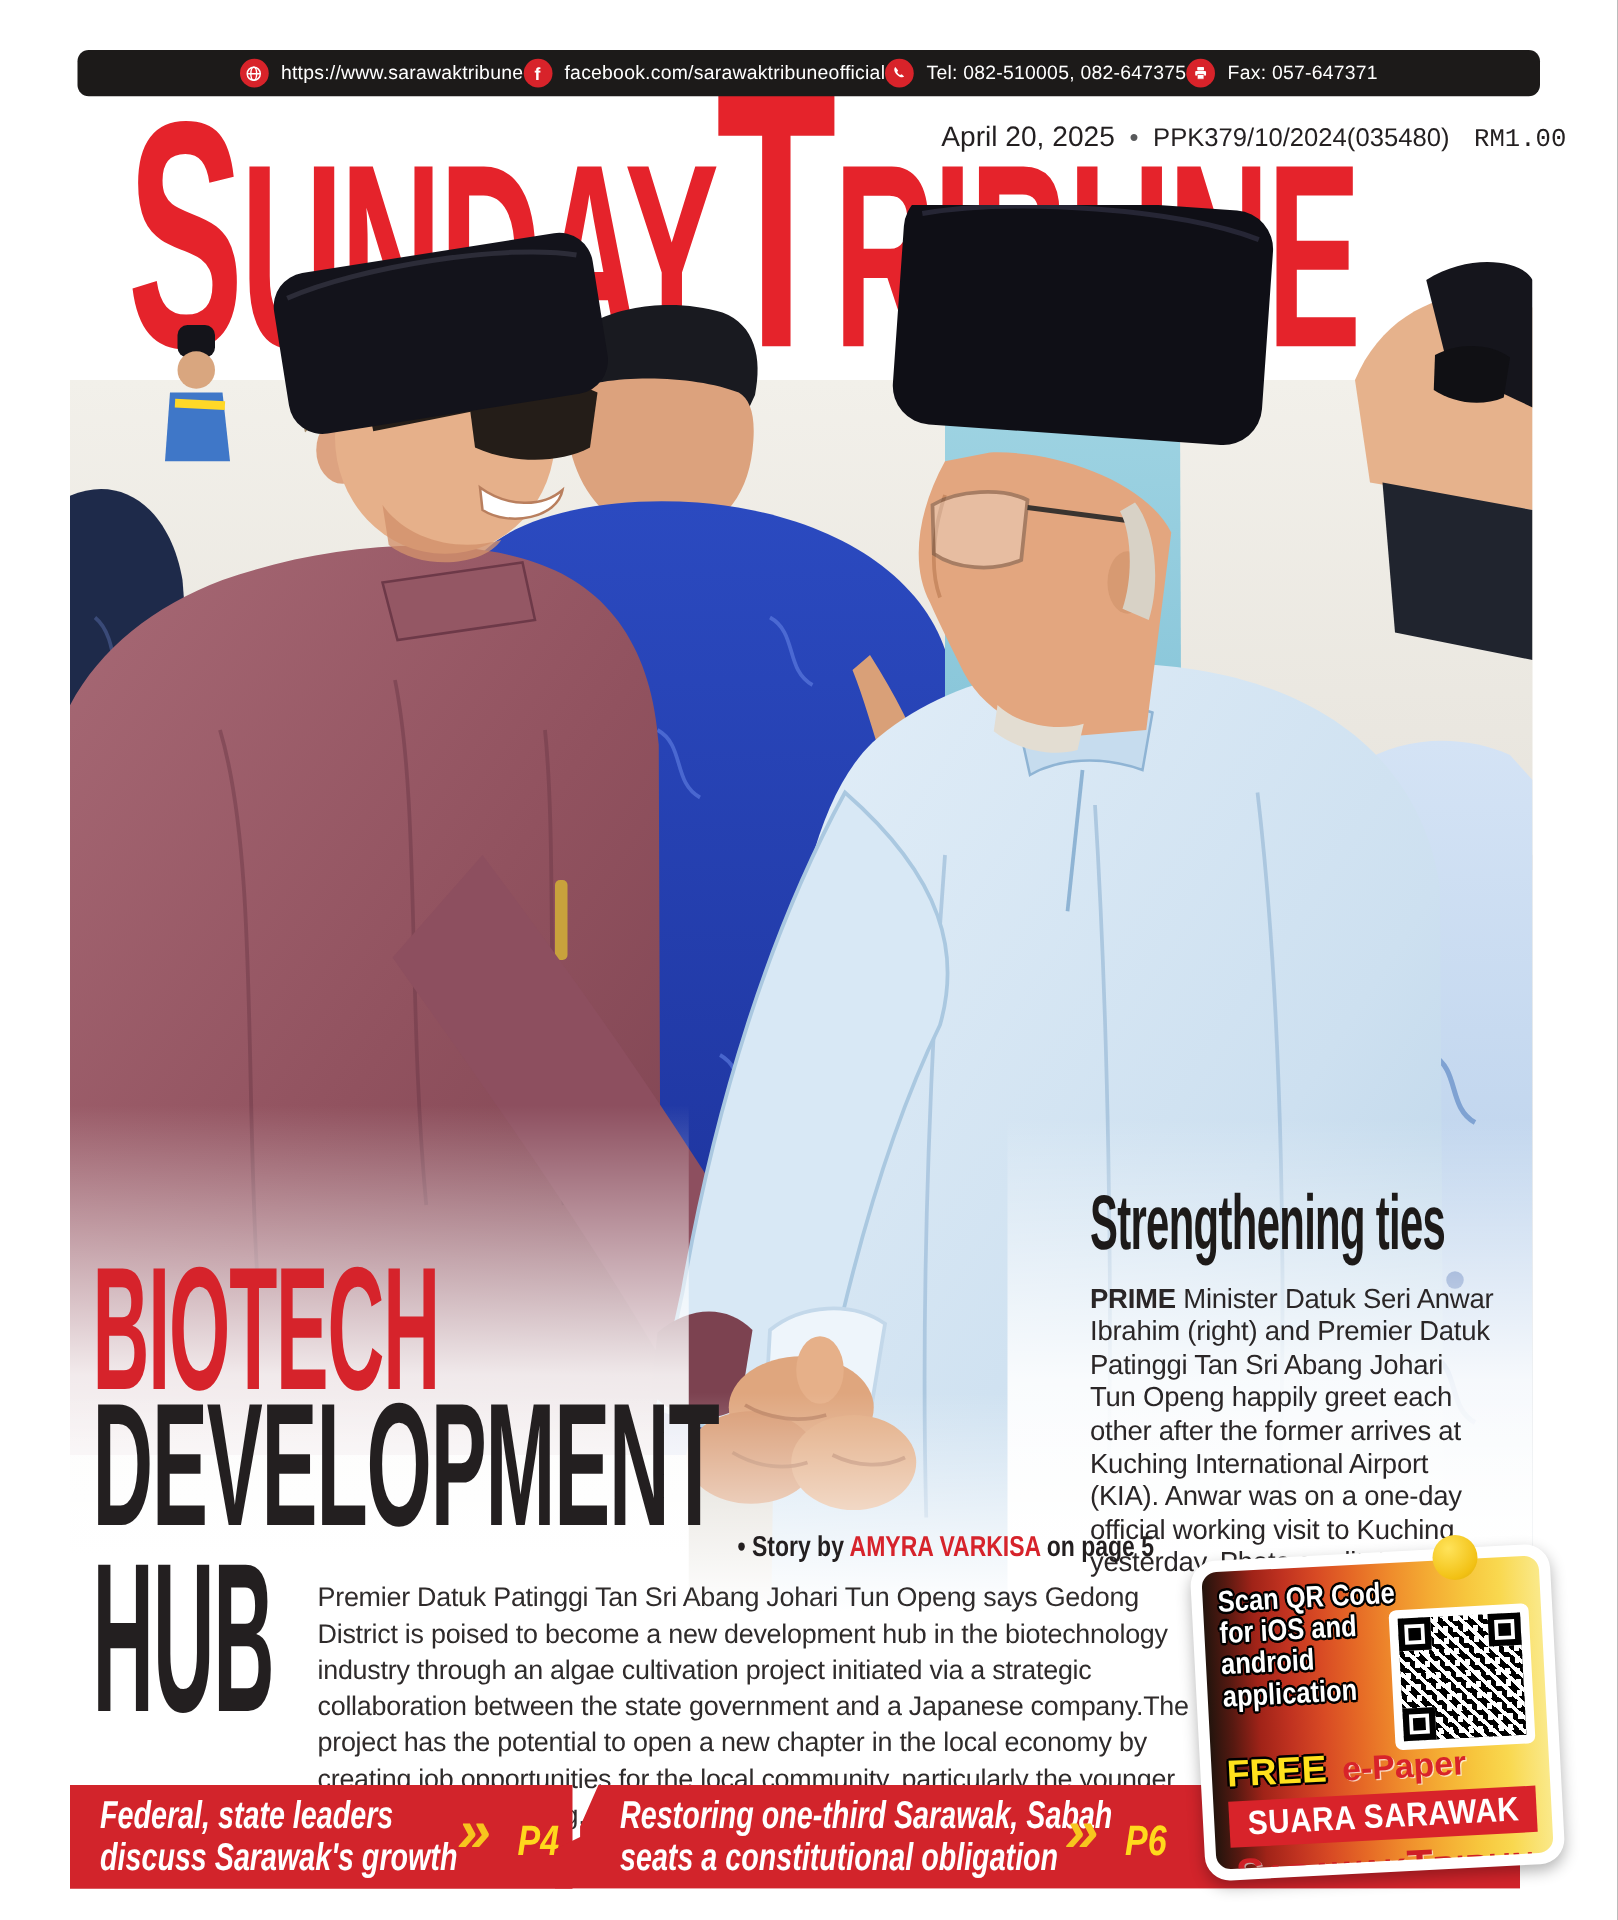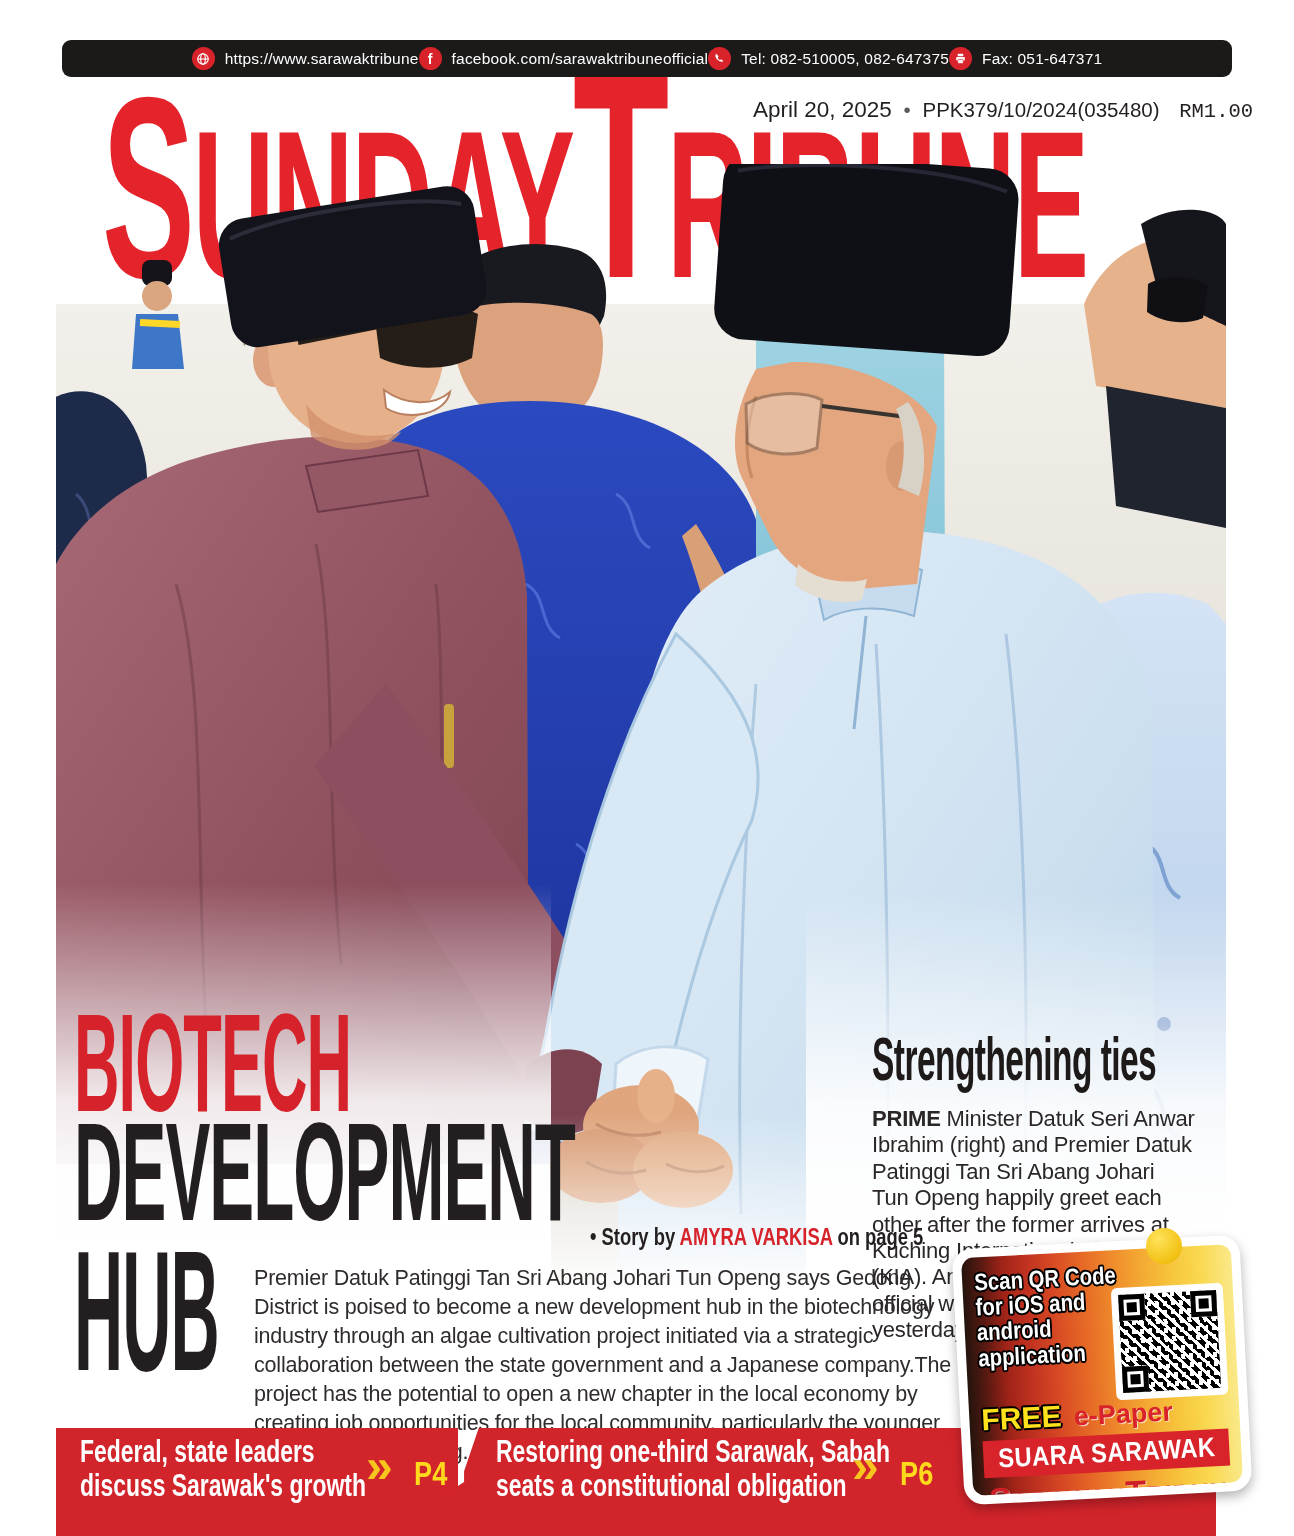--- a/index.html
+++ b/index.html
@@ -34,42 +34,42 @@
     color:#e5232b; font-weight:bold; line-height:1; white-space:nowrap;
     transform:scaleX(0.54); transform-origin:left top; letter-spacing:-4px;
   }
   .m-init1 { font-size:258px; }
   .m-small { font-size:209px; }
   .m-init2 { font-size:292px; }
   
   .photo { position:absolute; left:56px; top:164px; width:1170px; height:1200px; z-index:2; }
   .photo svg { display:block; }
   
-  .strengthening { position:absolute; left:872px; top:1028px; width:330px; z-index:5; }
+  .strengthening { position:absolute; left:872px; top:948px; width:330px; z-index:5; }
   .strengthening h2 { font-size:62px; font-weight:bold; color:#1d1a19; line-height:1;
     white-space:nowrap; transform:scaleX(0.54); transform-origin:left top; letter-spacing:-1px; }
   .photo-caption { margin-top:16px; width:324px; font-size:22px; line-height:1.2;
     color:#2a2627; letter-spacing:-0.2px; }
   .cap-lead { font-weight:bold; }
   
   .h-line { position:absolute; left:74px; z-index:5; font-weight:bold; line-height:1;
     white-space:nowrap; transform-origin:left top; letter-spacing:-2px; color:#231f20; }
   .h-biotech { top:993px; font-size:140px; color:#d6232b; transform:scaleX(0.45); }
   .h-develop { top:1102px; font-size:140px; transform:scaleX(0.48); }
   .h-hub     { top:1226px; font-size:170px; transform:scaleX(0.40); }
   
   .byline { position:absolute; left:590px; top:1224px; z-index:5; font-weight:bold;
     font-size:23px; color:#231f20; white-space:nowrap;
     transform:scaleX(0.8); transform-origin:left top; }
   .byline-author { color:#d6232b; }
   
   .body-text { position:absolute; left:254px; top:1264px; width:712px; z-index:5;
     font-size:21.5px; line-height:1.35; color:#2f2b2b; letter-spacing:-0.2px; }
   
-  .teaser-seg { position:absolute; top:1428px; height:108px; background:#d2242b; z-index:5; }
+  .teaser-seg { position:absolute; top:1428px; height:83px; background:#d2242b; z-index:5;font-style:italic; }
   .teaser-left { left:56px; width:402px; }
   .teaser-right { left:444px; width:772px;
     clip-path:polygon(4.5% 0, 100% 0, 100% 100%, 0 100%, 0 62%, 2.6% 50%, 2.6% 40%); }
   .teaser-text { position:absolute; top:7px; color:#fff; font-weight:bold; font-size:31px;
     line-height:1.1; white-space:nowrap; transform:scaleX(0.74); transform-origin:left top; }
   .teaser-left .teaser-text { left:24px; }
   .teaser-right .teaser-text { left:52px; }
   .chevrons { position:absolute; top:14px; color:#f7c51e; font-size:48px; font-weight:bold;
     line-height:1; letter-spacing:-6px; }
   .page-ref { position:absolute; top:26px; color:#ffd91c; font-weight:bold; font-size:34px;
@@ -147,21 +147,21 @@
       <span>Tel: 082-510005, 082-647375</span>
     </div>
     <div class="contact-item">
       <span class="icon-badge">
         <svg width="13" height="13" viewBox="0 0 24 24" fill="#fff">
           <rect x="7" y="3" width="10" height="5" rx="1"></rect>
           <rect x="4" y="9" width="16" height="7" rx="1.5"></rect>
           <rect x="7" y="14" width="10" height="7" rx="1" stroke="#d8232a" stroke-width="1.2"></rect>
         </svg>
       </span>
-      <span>Fax: 051-647371</span>
+      <span>Fax: 057-647371</span>
     </div>
   </header>
 
   <div class="dateline">
     <span class="dl-date">April 20, 2025</span>
     <span class="dl-sep">•</span>
     <span class="dl-issue">PPK379/10/2024(035480)</span>
     <span class="dl-price">RM1.00</span>
   </div>
 

